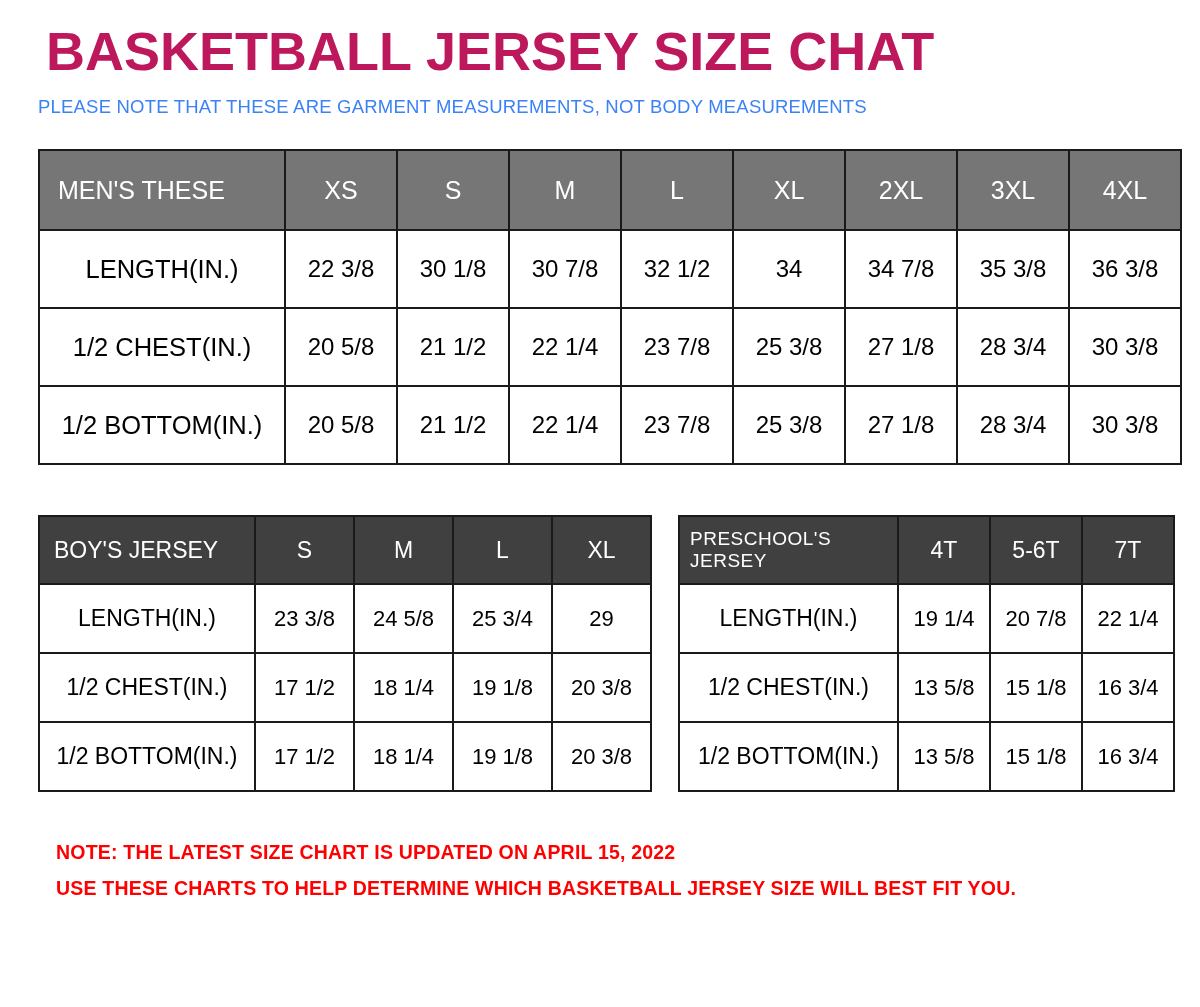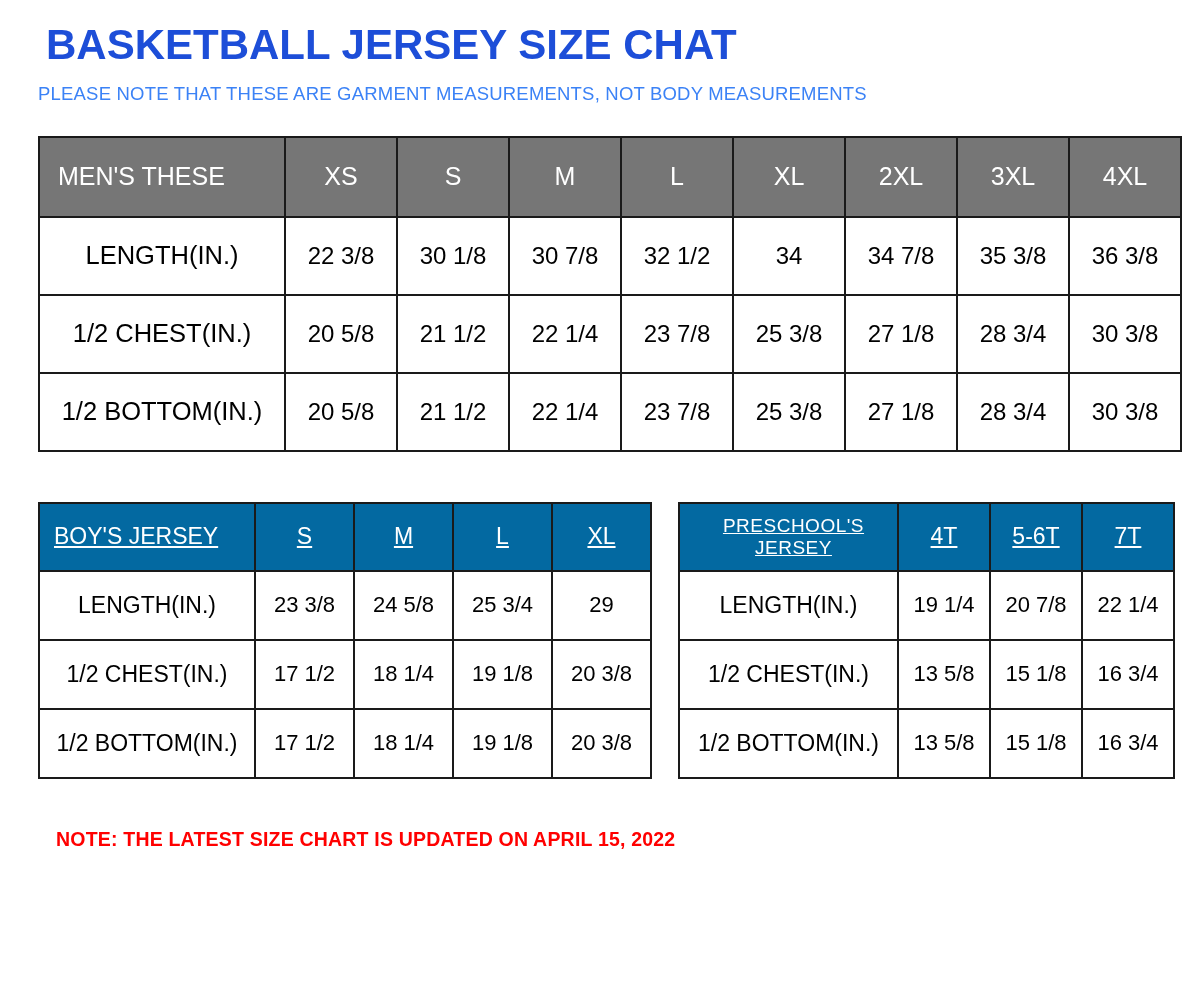--- a/index.html
+++ b/index.html
@@ -17,26 +17,26 @@
   }
   .page {
     position: relative;
     width: 1200px;
     height: 1007px;
     box-sizing: border-box;
     padding: 0 24px;
   }
 
   .title {
-    font-size: 42px;
+    font-size: 54px;
     font-weight: bold;
     letter-spacing: 0px;
     margin: 22px 0 0 22px;
     line-height: 1.1;
-    color: #1d4ed8;
+    color: #be185d;
   }
 
   .note-top {
     color: #3b82f6;
     font-size: 18.5px;
     line-height: 1.5;
     margin: 12px 0 0 14px;
     max-width: 860px;
     letter-spacing: 0.2px;
   }
@@ -84,33 +84,32 @@
   
   .bottom-row {
     display: flex;
     margin: 50px 0 0 14px;
     gap: 26px;
   }
   table.boys { width: 612px; }
   table.pre  { width: 495px; }
 
   table.boys thead td, table.pre thead td {
-    background: #0369a1;
+    background: #404040;
     color: #ffffff;
     height: 66px;
     font-size: 23px;
-    text-decoration: underline;
   }
   table.boys thead td.rowhead {
     text-align: left;
     padding-left: 14px;
     font-size: 23px;
   }
   table.pre thead td.rowhead {
-    text-align: center;
+    text-align: left;
     padding-left: 10px;
     font-size: 19px;
     letter-spacing: 0.5px;
   }
   table.boys tbody td, table.pre tbody td {
     height: 67px;
     font-size: 22px;
     background: #ffffff;
   }
   table.boys tbody td.rowhead, table.pre tbody td.rowhead {
@@ -278,15 +277,16 @@
           <td>15 1/8</td>
           <td>16 3/4</td>
         </tr>
       </tbody>
     </table>
 
   </div>
 
   <div class="notes-bottom">
     <div>NOTE: THE LATEST SIZE CHART IS UPDATED ON APRIL 15, 2022</div>
+    <div>USE THESE CHARTS TO HELP DETERMINE WHICH  BASKETBALL JERSEY  SIZE WILL BEST FIT YOU.</div>
   </div>
 
 </div>
 
 </body></html>

